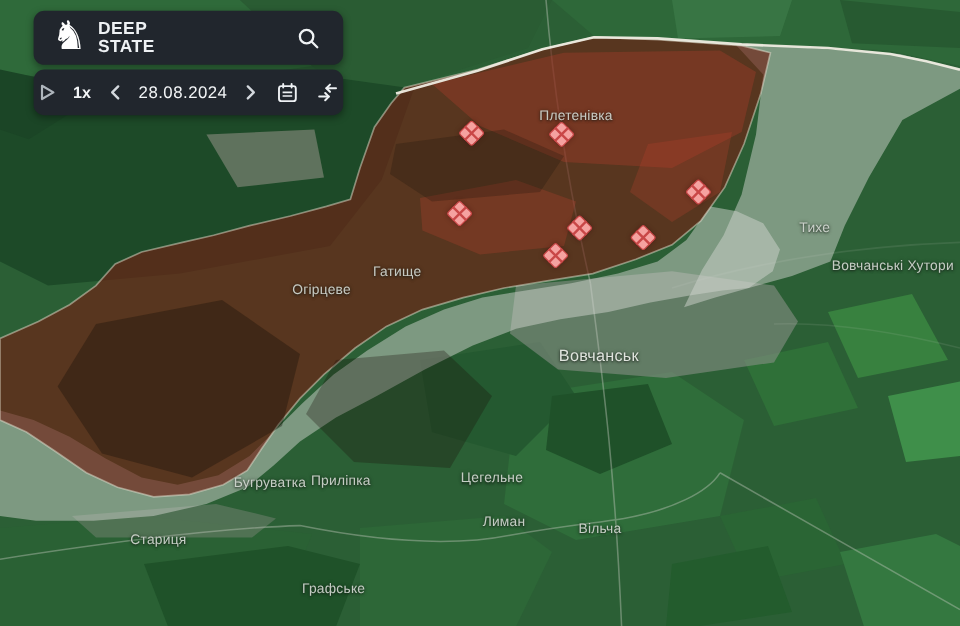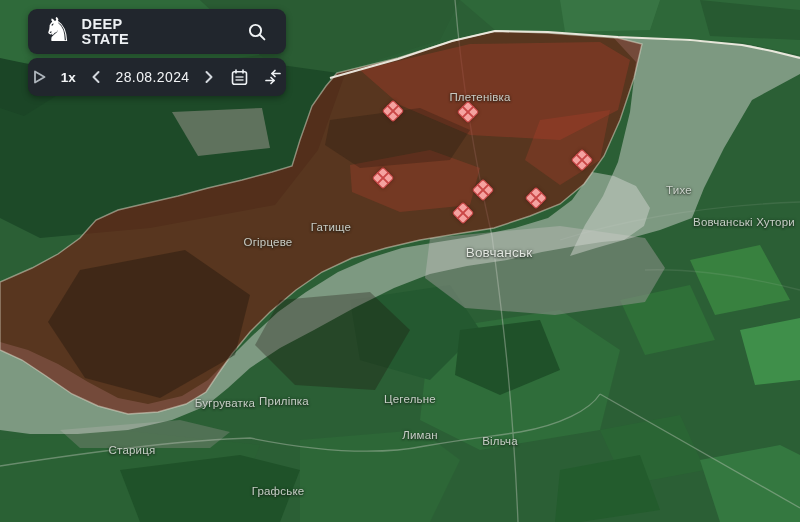--- a/index.html
+++ b/index.html
@@ -11,21 +11,21 @@
   }
   .map-svg{position:absolute;left:0;top:0;display:block;}
   
   .labels-layer{position:absolute;left:0;top:0;width:100%;height:100%;pointer-events:none;}
   .map-label{
     position:absolute;transform:translate(-50%,-50%);
     color:rgba(219,224,217,0.88);
     font-size:11.5px;letter-spacing:.2px;white-space:nowrap;
     text-shadow:0 1px 2px rgba(20,25,20,.75), 0 0 3px rgba(20,25,20,.5);
   }
-  .map-label.major{font-size:13.5px;color:rgba(233,237,231,0.95);}
+  .map-label.major{font-size:13.5px;color:rgba(233,237,231,0.95);margin-top:44px;}
   
   .markers-layer{position:absolute;left:0;top:0;width:100%;height:100%;}
   .clash-marker{
     position:absolute;width:16px;height:16px;
     transform:translate(-50%,-50%) rotate(45deg);
     background:#f5a2a0;
     border:1.6px solid #c94747;border-radius:2.5px;
     box-shadow:0 0 4px rgba(60,10,10,.45);
     cursor:pointer;
   }

